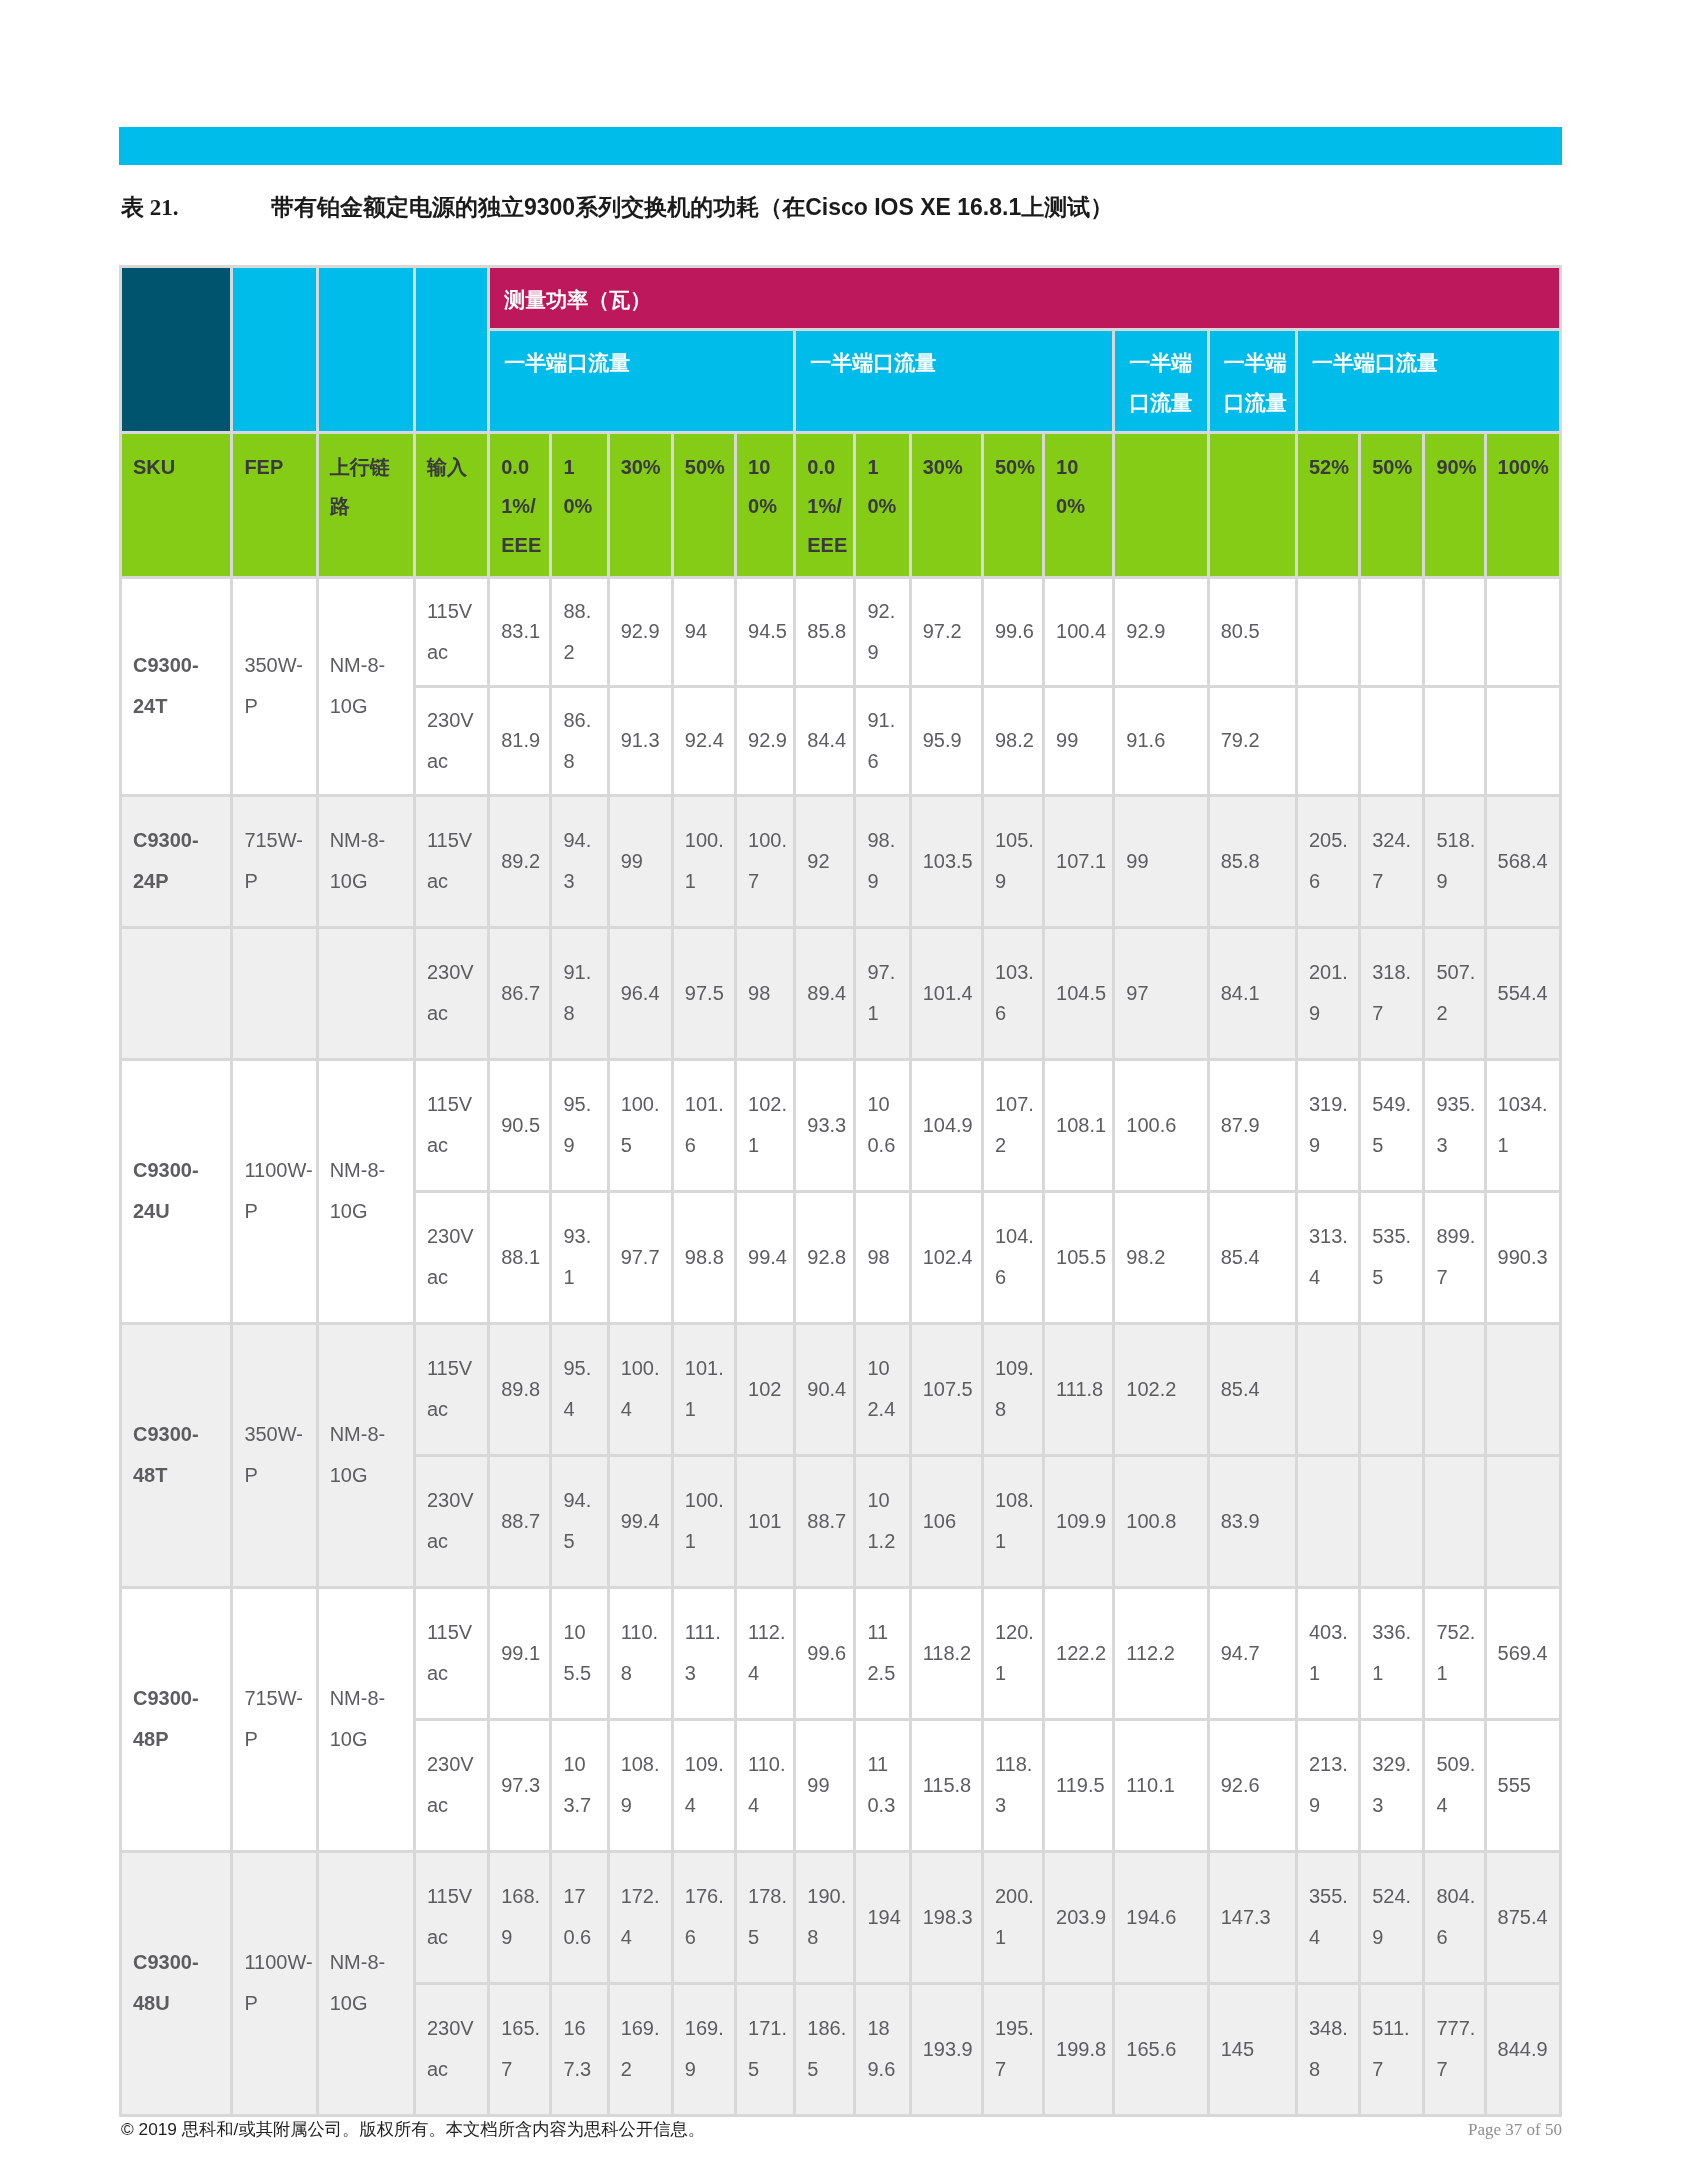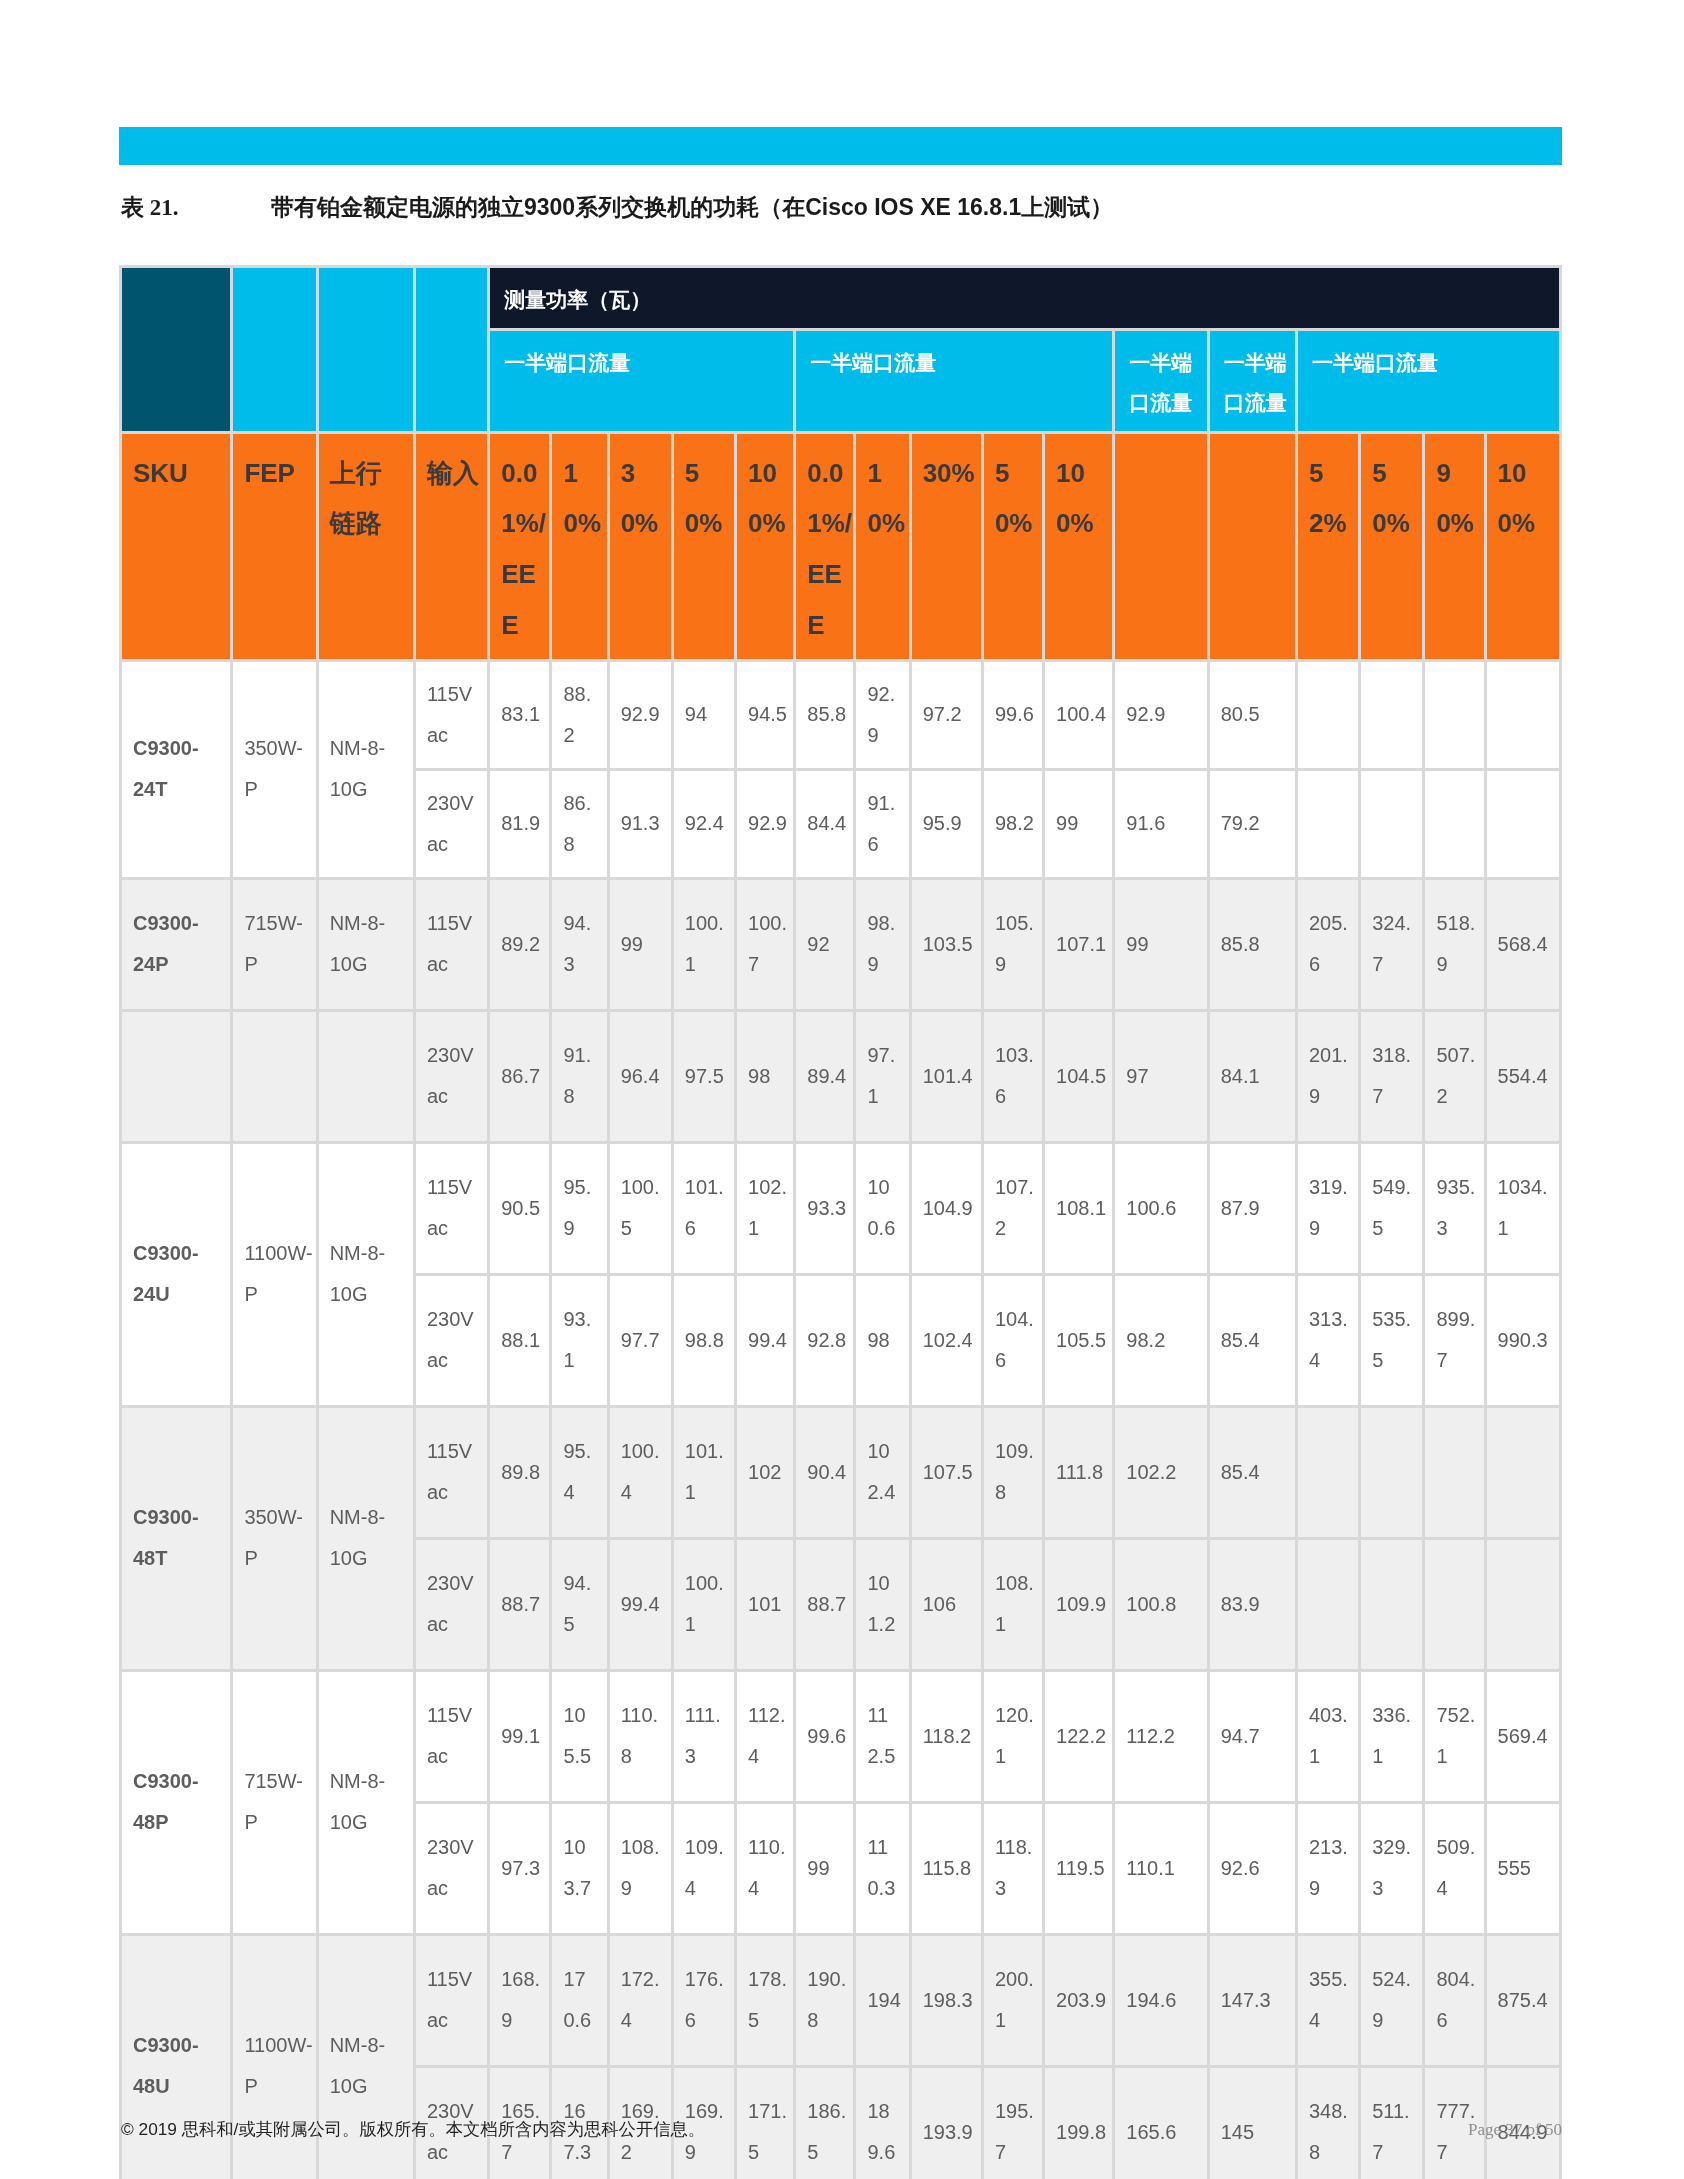--- a/index.html
+++ b/index.html
@@ -20,21 +20,21 @@
   }
   table.power th, table.power td {
     border:3px solid #d8d8d8; box-sizing:border-box; overflow:hidden;
   }
   th.band {
     color:#ffffff; font-size:21px; font-weight:bold; text-align:left;
     vertical-align:top; padding:12px 6px 8px 14px; line-height:1.9;
     word-break:break-all;
   }
   tr.labels th {
-    background:#f97316; color:#3a3a3c; font-size:26px; font-weight:bold;
+    background:#84cc16; color:#3a3a3c; font-size:20px; font-weight:bold;
     text-align:left; vertical-align:top; padding:14px 6px 8px 11px;
     line-height:1.95; word-break:break-all;
   }
   table.power td {
     color:#5d5d60; font-size:20px; line-height:2.05; vertical-align:middle;
     text-align:left; padding:6px 6px 6px 11px; background:#ffffff;
   }
   td.num { word-break:break-all; }
   td.sku { font-weight:bold; color:#4b4b4d; }
   tr.shaded td { background:#efefef; }
@@ -76,21 +76,21 @@
       <col style="width:64px">
       <col style="width:61px">
       <col style="width:75px">
   </colgroup>
   <thead>
       <tr style="height: 63px;">
         <th class="band" rowspan="2" style="background: rgb(0, 84, 109);"></th>
         <th class="band" rowspan="2" style="background: rgb(0, 188, 235);"></th>
         <th class="band" rowspan="2" style="background: rgb(0, 188, 235);"></th>
         <th class="band" rowspan="2" style="background: rgb(0, 188, 235);"></th>
-        <th class="band" colspan="16" style="background: #0f172a;">测量功率（瓦）</th>
+        <th class="band" colspan="16" style="background: #be185d;">测量功率（瓦）</th>
       </tr>
       <tr style="height: 99px;">
         <th class="band" colspan="5" style="background: rgb(0, 188, 235);">一半端口流量</th>
         <th class="band" colspan="5" style="background: rgb(0, 188, 235);">一半端口流量</th>
         <th class="band" colspan="1" style="background: rgb(0, 188, 235);">一半端口流量</th>
         <th class="band" colspan="1" style="background: rgb(0, 188, 235);">一半端口流量</th>
         <th class="band" colspan="4" style="background: rgb(0, 188, 235);">一半端口流量</th>
       </tr>
       <tr class="labels" style="height: 145px;">
         <th>SKU</th>

